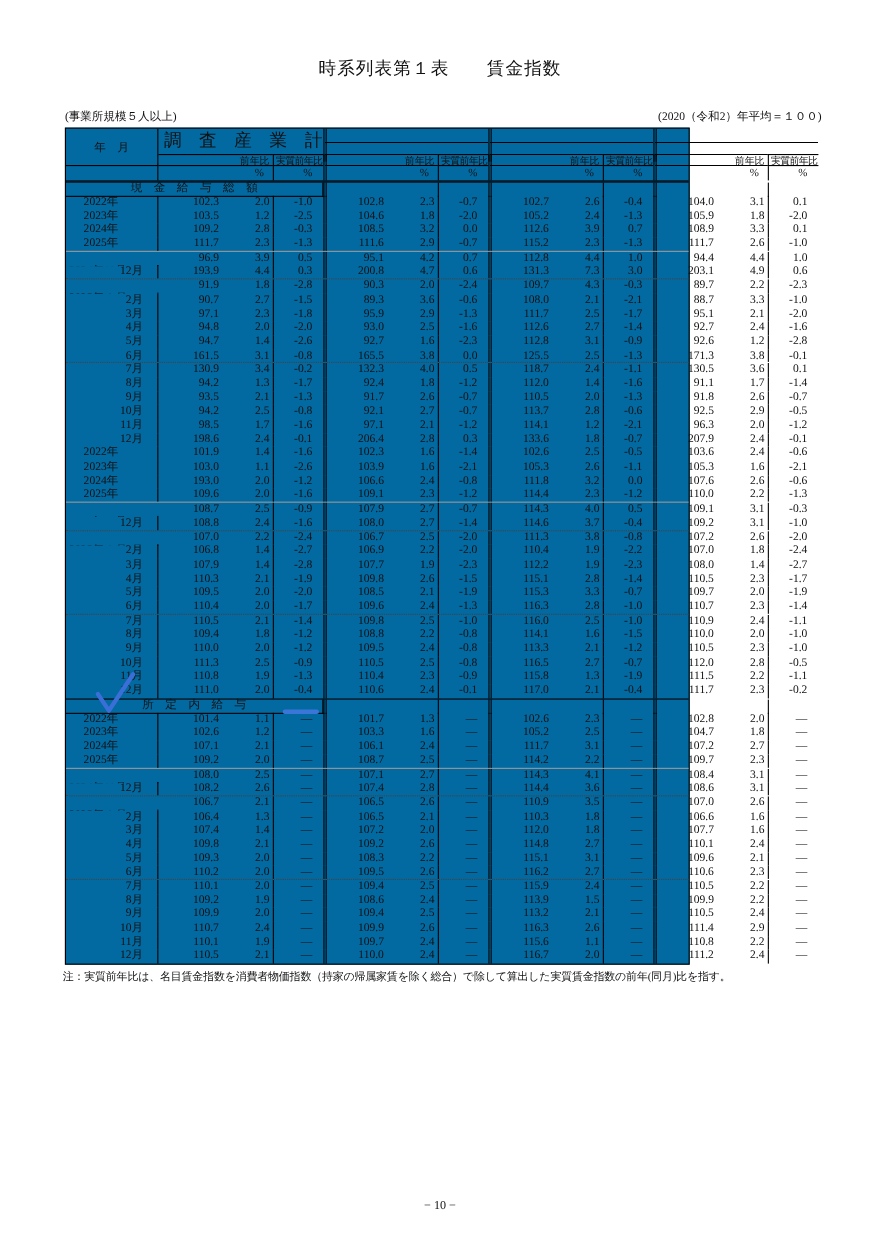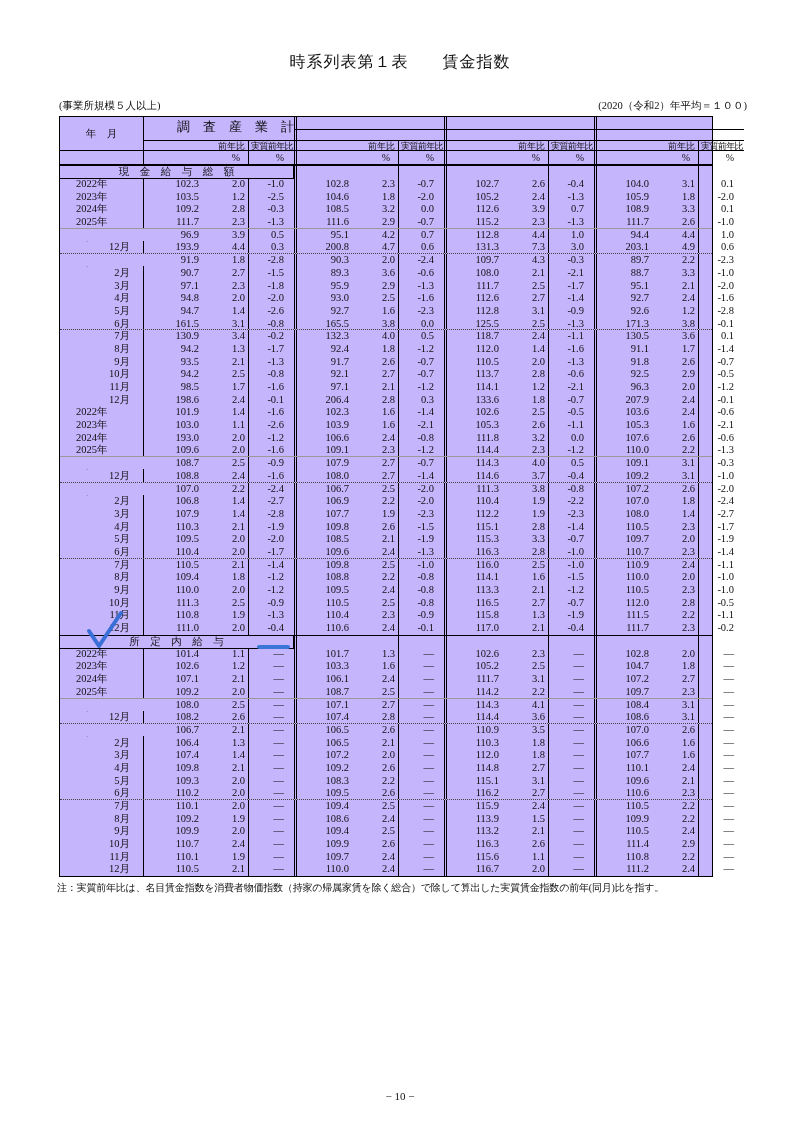--- a/index.html
+++ b/index.html
@@ -4,31 +4,31 @@
 <style>
   * { margin:0; padding:0; box-sizing:border-box; }
   html,body { background:#e8e8e8; }
   .page {
     position:relative; width:800px; height:1132px; background:#ffffff;
     font-family:"Liberation Serif","DejaVu Serif",serif; color:#111;
     margin:0 auto; overflow:hidden;
   }
   .doc-title { text-align:center; margin-top:52px; font-size:16px; font-weight:normal; letter-spacing:1px; }
   .notes { display:flex; justify-content:space-between; width:688px; margin:26px 0 3px 59px; font-size:10.5px; }
-  .tbl { position:relative; width:654px; margin-left:59px; border:1.5px solid #000; background:#c4b5fd; }
+  .tbl { position:relative; width:568px; margin-left:59px; border:1.5px solid #000; background:#0369a1; }
   .hdr {
     display:grid; width:100%;
     grid-template-columns:84px 63px 41px 46px 63px 41px 46px 63px 41px 46px 63px 41px 46px;
     grid-template-rows:12px 11px 11px 13px;
     border-bottom:1px solid #000; font-size:10px;
   }
   .h-ym { grid-area:1/1/4/2; border-right:1px solid #000; border-bottom:1px solid #000;
           display:flex; align-items:center; justify-content:center; font-size:10.5px; }
   .h-pct-ym { grid-area:4/1/5/2; border-right:1px solid #000; }
-  .h-g1 { grid-area:1/2/3/5; padding:1px 0 0 5px; font-size:13px; white-space:nowrap; overflow:hidden;text-align:right; }
+  .h-g1 { grid-area:1/2/3/5; padding:1px 0 0 5px; font-size:16px; white-space:nowrap; overflow:hidden; }
   .strip { border-left:3px double #000; }
   .gt { border-left:3px double #000; border-top:1px solid #000; padding:17px 0 0 4px; font-size:10px; white-space:nowrap; overflow:hidden; line-height:11px; }
   .sub { border-top:1px solid #000; border-bottom:1px solid #000; text-align:right; font-size:9px; line-height:11px; padding-right:3px; white-space:nowrap; overflow:hidden; }
   .sub.real { border-left:1px solid #000; letter-spacing:-0.6px; padding-right:1px; }
   .sub.gbl { border-left:3px double #000; }
   .pct { text-align:right; font-size:10px; line-height:13px; padding-right:8px; }
   .pct.real { border-left:1px solid #000; padding-right:10px; }
   .pct.gbl { border-left:3px double #000; }
   .row {
     display:grid; width:100%;

